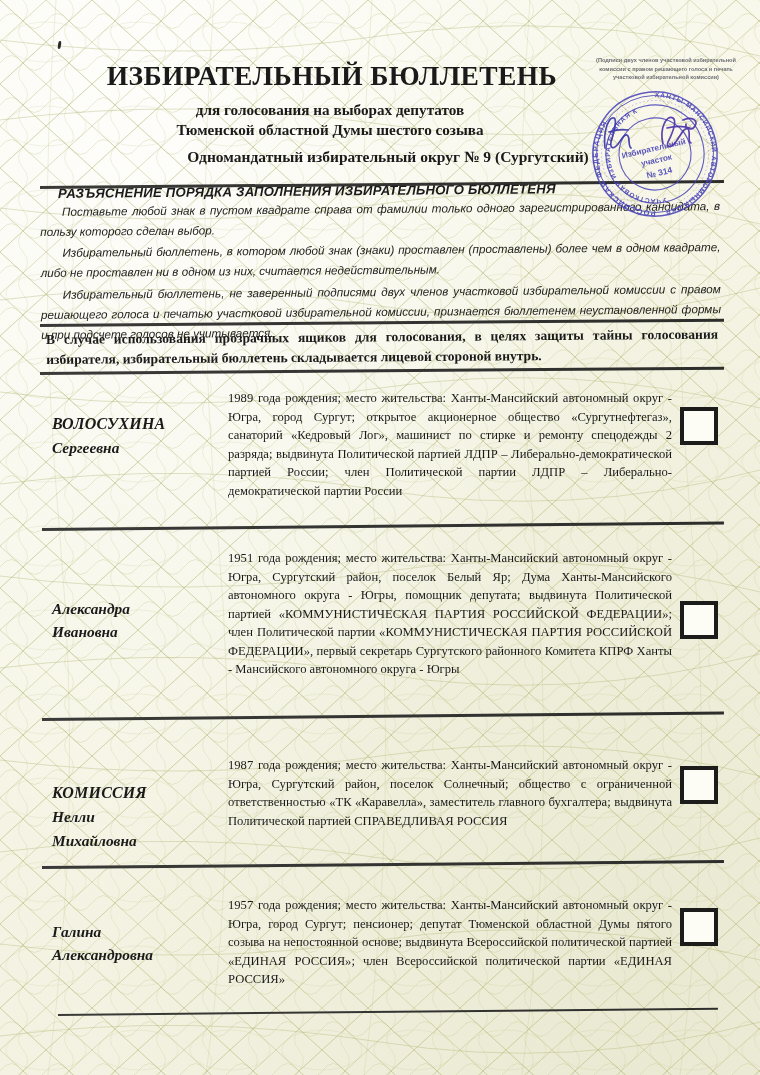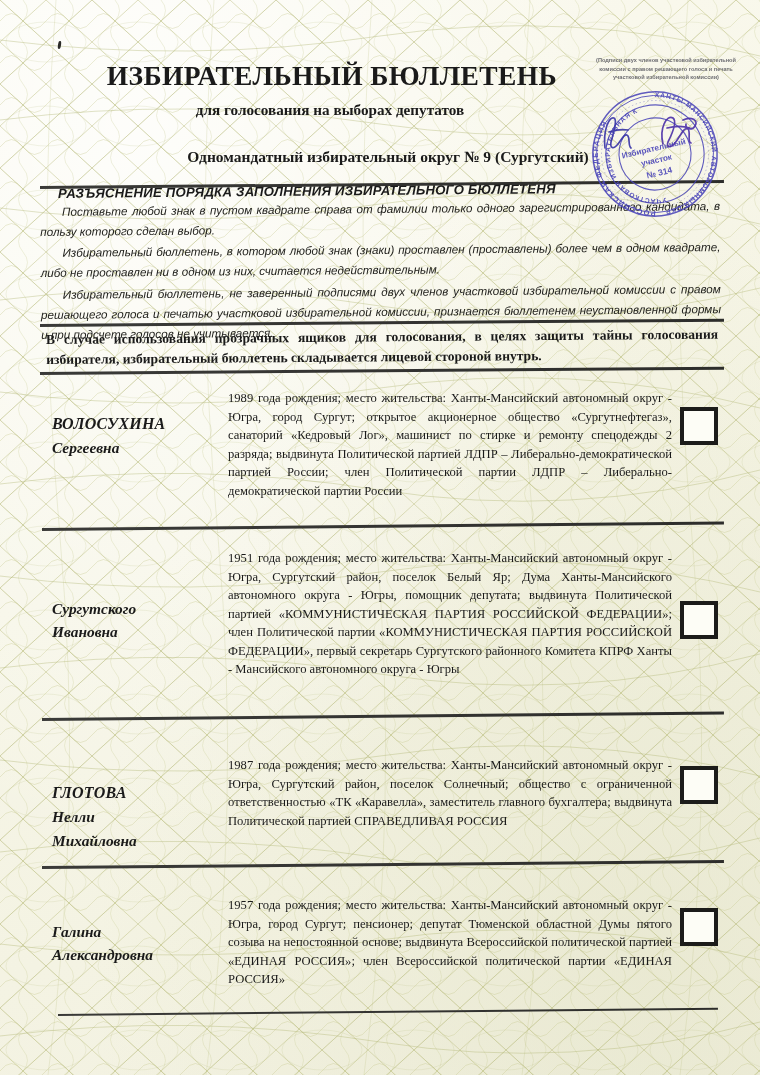--- a/index.html
+++ b/index.html
@@ -269,20 +269,21 @@
     </g>
   </svg>
 
   <div class="content">
 
     <div class="speck"></div>
 
     <div class="title-block">
       <div class="main-title">ИЗБИРАТЕЛЬНЫЙ БЮЛЛЕТЕНЬ</div>
       <div class="subtitle">для голосования на выборах депутатов</div>
+      <div class="subtitle">Тюменской областной Думы шестого созыва</div>
     </div>
 
     <div class="district">Одномандатный избирательный округ № 9 (Сургутский)</div>
 
     <div class="stamp-area">
       <div class="stamp-caption">(Подписи двух членов участковой избирательной комиссии с правом решающего голоса и печать участковой избирательной комиссии)</div>
 
       <div class="seal">
         <svg viewBox="0 0 140 140">
           <defs>
@@ -363,34 +364,34 @@
       <div class="cand-info" style="top:389px;">1989 года рождения; место жительства: Ханты-Мансийский автономный округ - Югра, город Сургут; открытое акционерное общество «Сургутнефтегаз», санаторий «Кедровый Лог», машинист по стирке и ремонту спецодежды 2 разряда; выдвинута Политической партией ЛДПР – Либерально-демократической партией России; член Политической партии ЛДПР – Либерально-демократической партии России</div>
       <div class="checkbox" style="left:680px; top:407px;"></div>
     </div>
 
     <div class="rule" style="left:42px; top:528px; width:682px; transform:rotate(-0.55deg); transform-origin:left center;">
         <i></i>
       </div>
 
     <div class="candidate" style="top:0;">
       <div class="cand-name" style="top:597px;">
-        <div class="cand-given">Сургутского</div>
+        <div class="cand-given">Александра</div>
         <div class="cand-patro">Ивановна</div>
       </div>
       <div class="cand-info" style="top:549px;">1951 года рождения; место жительства: Ханты-Мансийский автономный округ - Югра, Сургутский район, поселок Белый Яр; Дума Ханты-Мансийского автономного округа - Югры, помощник депутата; выдвинута Политической партией «КОММУНИСТИЧЕСКАЯ ПАРТИЯ РОССИЙСКОЙ ФЕДЕРАЦИИ»; член Политической партии «КОММУНИСТИЧЕСКАЯ ПАРТИЯ РОССИЙСКОЙ ФЕДЕРАЦИИ», первый секретарь Сургутского районного Комитета КПРФ Ханты - Мансийского автономного округа - Югры</div>
       <div class="checkbox" style="left:680px; top:601px;"></div>
     </div>
 
     <div class="rule" style="left:42px; top:718px; width:682px; transform:rotate(-0.55deg); transform-origin:left center;">
         <i></i>
       </div>
 
     <div class="candidate" style="top:0;">
       <div class="cand-name" style="top:781px;">
-        <div class="cand-surname">ГЛОТОВА</div>
+        <div class="cand-surname">КОМИССИЯ</div>
         <div class="cand-given">Нелли</div>
         <div class="cand-patro">Михайловна</div>
       </div>
       <div class="cand-info" style="top:756px;">1987 года рождения; место жительства: Ханты-Мансийский автономный округ - Югра, Сургутский район, поселок Солнечный; общество с ограниченной ответственностью  «ТК «Каравелла», заместитель главного бухгалтера; выдвинута Политической партией СПРАВЕДЛИВАЯ РОССИЯ</div>
       <div class="checkbox" style="left:680px; top:766px;"></div>
     </div>
 
     <div class="rule" style="left:42px; top:866px; width:682px; transform:rotate(-0.5deg); transform-origin:left center;">
         <i></i>
       </div>

